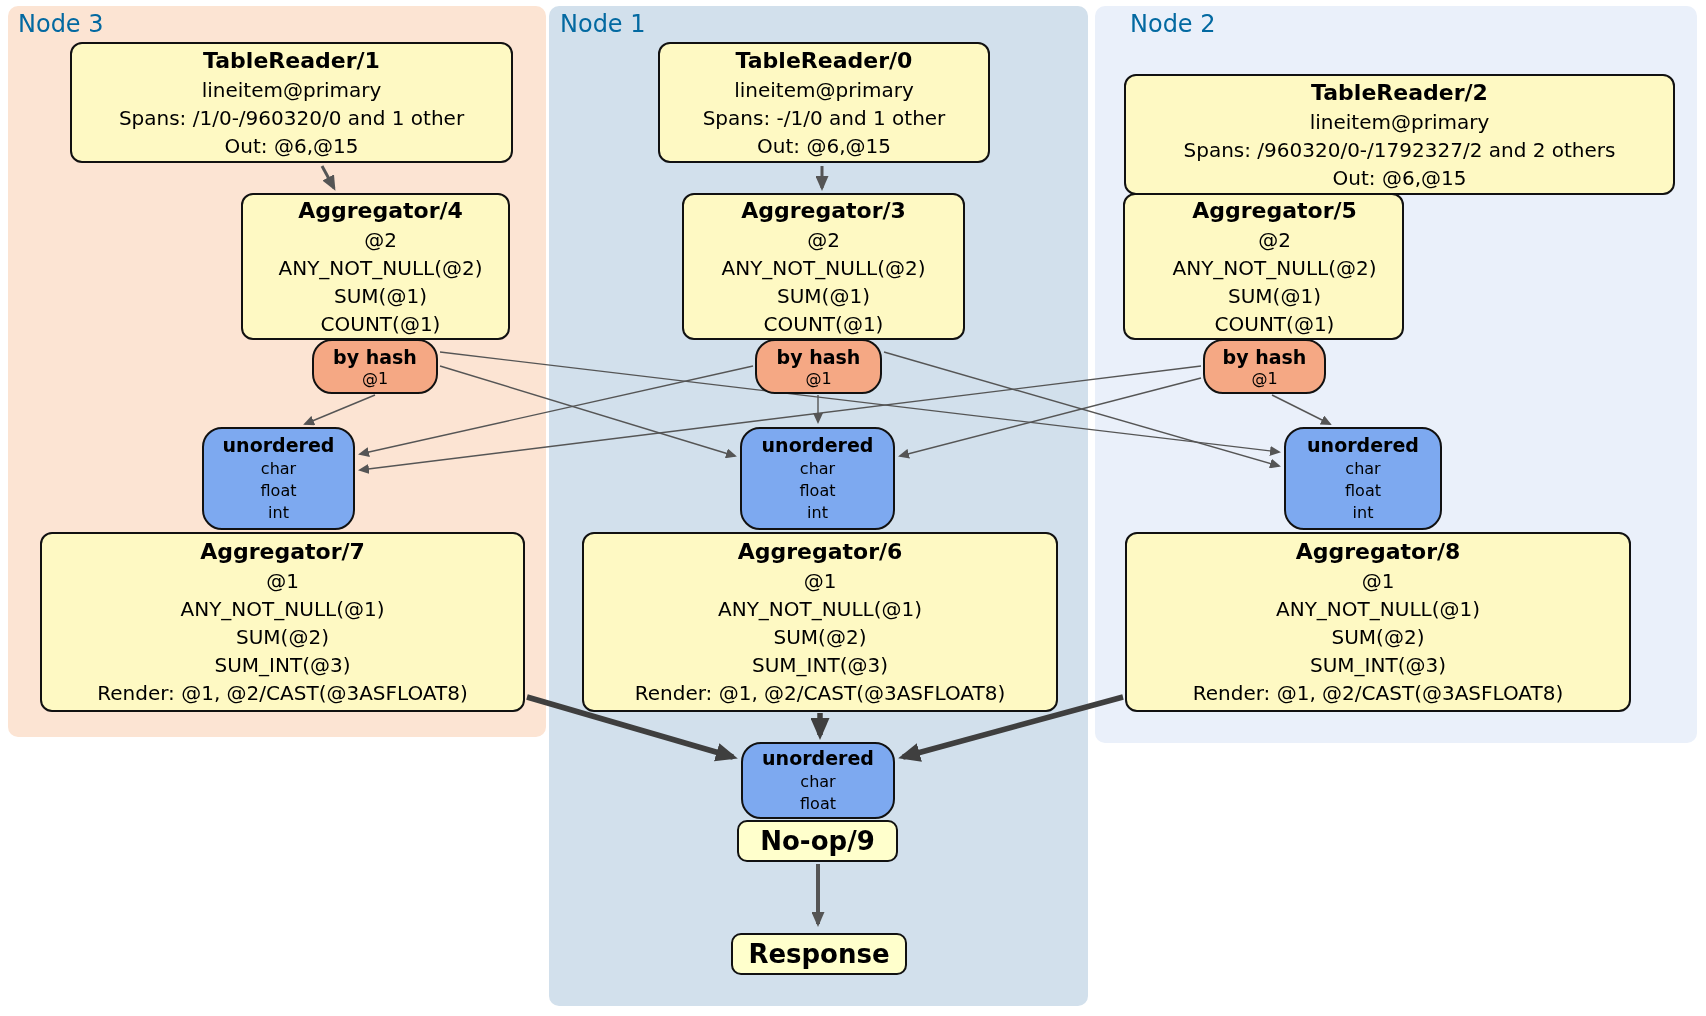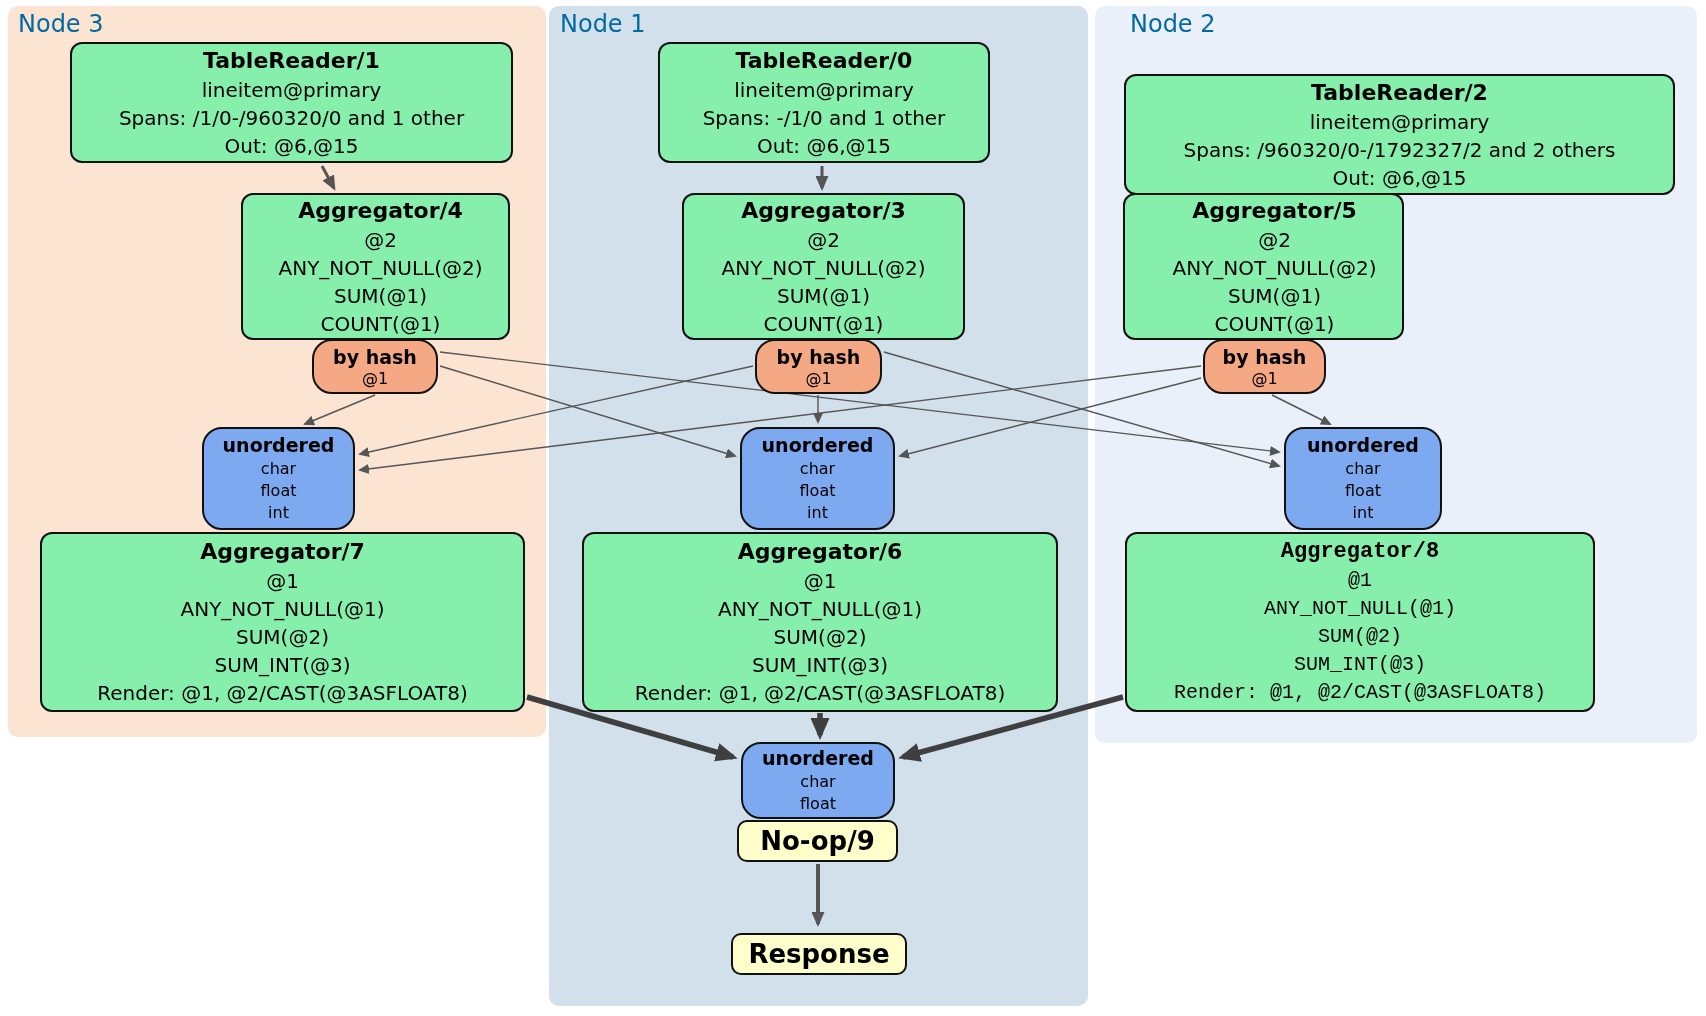--- a/index.html
+++ b/index.html
@@ -8,21 +8,21 @@
     font-family:"DejaVu Sans","Liberation Sans",sans-serif;color:#000;
     background:#ffffff;
   }
   .region{position:absolute;border-radius:10px;}
   .region-label{position:absolute;font-size:24px;color:#0369a1;white-space:nowrap;}
   #region-node3{left:8px;top:6px;width:538px;height:731px;background:#fce4d3;}
   #region-node1{left:549px;top:6px;width:539px;height:1000px;background:#d2e0ec;}
   #region-node2{left:1095px;top:6px;width:602px;height:737px;background:#eaf0fa;}
   #edges{position:absolute;left:0;top:0;pointer-events:none;}
   .box{
-    position:absolute;box-sizing:border-box;background:#86efac;
+    position:absolute;box-sizing:border-box;background:#fef9c3;
     border:2px solid #111;border-radius:12px;text-align:center;
     display:flex;flex-direction:column;justify-content:center;
   }
   .box .t{font-weight:bold;font-size:22px;line-height:30px;white-space:nowrap;}
   .box .l{font-size:20px;line-height:28px;white-space:nowrap;}
   .router{
     position:absolute;box-sizing:border-box;background:#f5a884;
     border:2px solid #111;border-radius:20px;text-align:center;
     display:flex;flex-direction:column;justify-content:center;
   }
@@ -43,21 +43,21 @@
   }
   
   #box-tr1{left:70px;top:42px;width:443px;height:121px;}
   #box-tr0{left:658px;top:42px;width:332px;height:121px;}
   #box-tr2{left:1124px;top:42px;width:551px;height:121px;margin-top:32px;}
   #box-agg4{left:241px;top:193px;width:269px;height:147px;padding-left:10px;}
   #box-agg3{left:682px;top:193px;width:283px;height:147px;}
   #box-agg5{left:1123px;top:193px;width:281px;height:147px;padding-left:22px;}
   #box-agg7{left:40px;top:532px;width:485px;height:180px;}
   #box-agg6{left:582px;top:532px;width:476px;height:180px;}
-  #box-agg8{left:1125px;top:532px;width:470px;height:180px;font-family:Liberation Mono, monospace;}
+  #box-agg8{left:1125px;top:532px;width:506px;height:180px;}
   
   #box-byhash3{left:312px;top:339px;width:126px;height:55px;}
   #box-byhash1{left:755px;top:339px;width:127px;height:55px;}
   #box-byhash2{left:1203px;top:339px;width:123px;height:55px;}
   
   #box-sync3{left:202px;top:427px;width:153px;height:103px;}
   #box-sync1{left:740px;top:427px;width:155px;height:103px;}
   #box-sync2{left:1284px;top:427px;width:158px;height:103px;}
   #box-syncfinal{left:741px;top:742px;width:154px;height:77px;}
   

